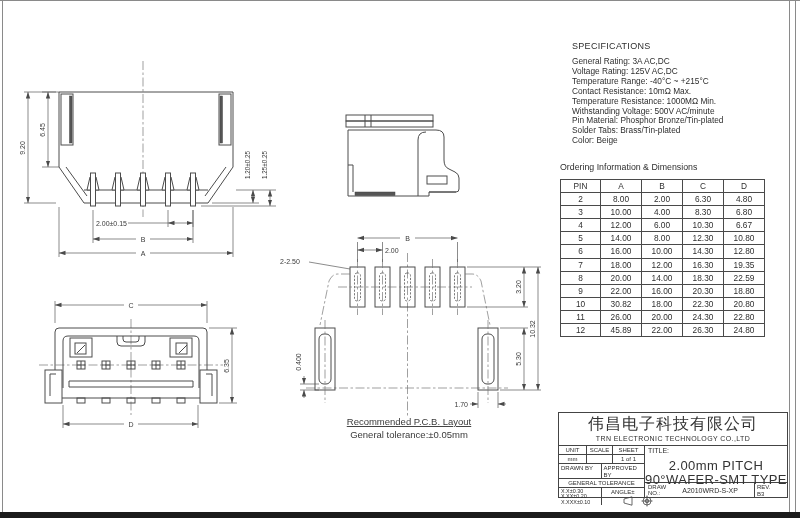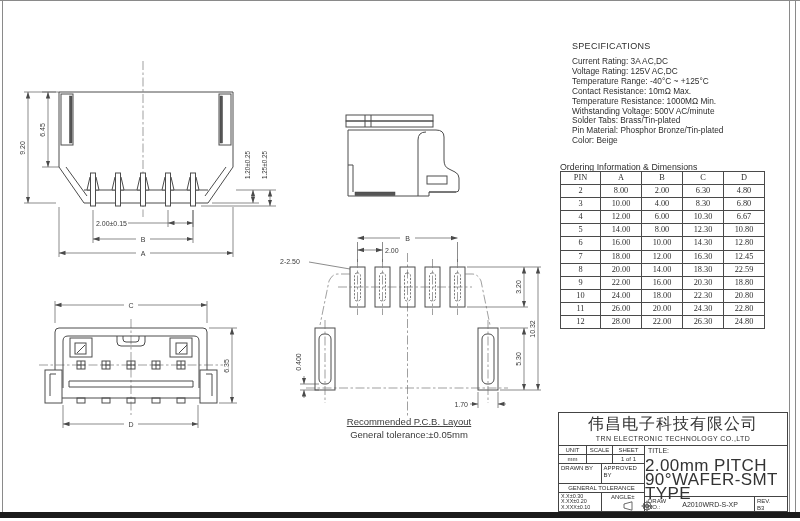--- a/index.html
+++ b/index.html
@@ -20,28 +20,28 @@
   .dash { stroke:#5a5a5a; stroke-width:0.8; fill:none; stroke-dasharray:2.2 1.4; }
   .dm { font-size:7px; }
   .dm2 { font-size:6.3px; }
 
   #specs { position:absolute; left:572px; top:9px; width:228px;margin-top:32px; }
   #specs .specs-title { font-size:9px; margin-bottom:6px; letter-spacing:0.3px; }
   #specs .spec-line { font-size:8.3px; line-height:9.9px; white-space:nowrap; }
 
   #ordering-title { position:absolute; left:560px; top:162px; font-size:8.8px; }
 
-  #dim-table { position:absolute; left:560px; top:171px; width:204px;
-    border-collapse:collapse; table-layout:fixed;font-family:Liberation Serif, serif; }
+  #dim-table { position:absolute; left:560px; top:179px; width:204px;
+    border-collapse:collapse; table-layout:fixed; }
   #dim-table th, #dim-table td {
     border:1px solid #4a4a4a; font-weight:normal; text-align:center;
     font-size:8.3px; padding:0; height:12.1px; line-height:12.1px; color:#2e2e2e;
   }
 
-  #title-block { position:absolute; left:558px; top:412px; width:230px; height:100px;
+  #title-block { position:absolute; left:558px; top:412px; width:230px; height:86px;
     border:1px solid #444; box-sizing:border-box; display:flex; flex-direction:column; }
   .tb-company { height:32px; text-align:center; overflow:hidden; }
   .tb-cn { font-size:16px; line-height:21px; letter-spacing:1px; font-family:"Liberation Serif", serif; color:#333; }
   .tb-en { font-size:7px; line-height:9px; letter-spacing:0.4px; }
   .tb-main { flex:1; display:flex; border-top:1px solid #444; min-height:0; }
   .tb-left { width:86px; border-right:1px solid #444; box-sizing:border-box;
     display:flex; flex-direction:column; }
   .tb-r { display:flex; border-bottom:1px solid #444; box-sizing:border-box; }
   .tb-left .tb-r:last-child { border-bottom:none; flex:1; }
   .cell { box-sizing:border-box; border-right:1px solid #444; text-align:center;
@@ -54,22 +54,22 @@
   .r3 .cell { width:43px; text-align:left; padding:1px 0 0 2px; font-size:6px; line-height:6.5px; }
   .r4 { height:9px; justify-content:center; font-size:6px; line-height:9px; text-align:center; display:block; }
   .r5 .cell { width:43px; }
   .tol { text-align:left; padding:1px 0 0 2px; font-size:5.4px; }
   .tol div { line-height:5.4px; }
   .angle-cell { padding-top:1px; }
   .angle-label { font-size:6px; line-height:6.5px; }
   .tb-right { flex:1; display:flex; flex-direction:column; min-height:0; }
   .tb-title-area { flex:1; position:relative; }
   .tb-title-label { position:absolute; left:3px; top:1px; font-size:7px; }
-  .tb-title-lines { position:absolute; left:0; right:0; top:13px; text-align:left;
-    font-size:17px; line-height:14px; letter-spacing:0.4px; color:#333; }
+  .tb-title-lines { position:absolute; left:0; right:0; top:13px; text-align:center;
+    font-size:13px; line-height:14px; letter-spacing:0.4px; color:#333; }
   .tb-draw-row { height:14px; border-top:1px solid #444; display:flex; }
   .tb-draw-main { flex:1; display:flex; align-items:center; padding-left:3px; }
   .tb-draw-labels { font-size:6px; line-height:6.5px; }
   .tb-draw-no-value { flex:1; text-align:center; font-size:7px; }
   .tb-rev { width:33px; border-left:1px solid #444; box-sizing:border-box;
     font-size:6px; line-height:6.5px; padding:1px 0 0 2px; }
 </style>
 </head>
 <body>
 
@@ -258,28 +258,28 @@
       <path class="dim" d="M26,170 V162" marker-end="url(#arr)"></path>
       <text class="dm" transform="rotate(-90 23 134)" x="23" y="134" text-anchor="middle">0.400</text>
     </g>
     <text x="131" y="197" text-anchor="middle" font-size="9.5" text-decoration="underline">Recommended P.C.B. Layout</text>
     <text x="131" y="210" text-anchor="middle" font-size="9.5">General tolerance:±0.05mm</text>
   </svg>
 
   <div id="specs">
     <div class="specs-title">SPECIFICATIONS</div>
     <div>
-        <div class="spec-line">Current Rating: 3A AC,DC</div>
+        <div class="spec-line">General Rating: 3A AC,DC</div>
         <div class="spec-line">Voltage Rating: 125V AC,DC</div>
-        <div class="spec-line">Temperature Range: -40°C ~ +125°C</div>
+        <div class="spec-line">Temperature Range: -40°C ~ +215°C</div>
         <div class="spec-line">Contact Resistance: 10mΩ Max.</div>
         <div class="spec-line">Temperature Resistance: 1000MΩ Min.</div>
         <div class="spec-line">Withstanding Voltage: 500V AC/minute</div>
+        <div class="spec-line">Pin Material: Phosphor Bronze/Tin-plated</div>
         <div class="spec-line">Solder Tabs: Brass/Tin-plated</div>
-        <div class="spec-line">Pin Material: Phosphor Bronze/Tin-plated</div>
         <div class="spec-line">Color: Beige</div>
       </div>
   </div>
 
   <div id="ordering-title">Ordering Information &amp; Dimensions</div>
   <table id="dim-table">
     <colgroup>
       <col style="width:40px">
         <col style="width:41px">
         <col style="width:41px">
@@ -329,53 +329,53 @@
           <td>16.00</td>
           <td>10.00</td>
           <td>14.30</td>
           <td>12.80</td>
         </tr>
         <tr>
           <td>7</td>
           <td>18.00</td>
           <td>12.00</td>
           <td>16.30</td>
-          <td>12.45</td>
+          <td>19.35</td>
         </tr>
         <tr>
           <td>8</td>
           <td>20.00</td>
           <td>14.00</td>
           <td>18.30</td>
           <td>22.59</td>
         </tr>
         <tr>
           <td>9</td>
           <td>22.00</td>
           <td>16.00</td>
           <td>20.30</td>
           <td>18.80</td>
         </tr>
         <tr>
           <td>10</td>
-          <td>24.00</td>
+          <td>30.82</td>
           <td>18.00</td>
           <td>22.30</td>
           <td>20.80</td>
         </tr>
         <tr>
           <td>11</td>
           <td>26.00</td>
           <td>20.00</td>
           <td>24.30</td>
           <td>22.80</td>
         </tr>
         <tr>
           <td>12</td>
-          <td>28.00</td>
+          <td>45.89</td>
           <td>22.00</td>
           <td>26.30</td>
           <td>24.80</td>
         </tr>
       </tbody>
   </table>
 
   <div id="title-block">
     <div class="tb-company">
       <div class="tb-cn">伟昌电子科技有限公司</div>

